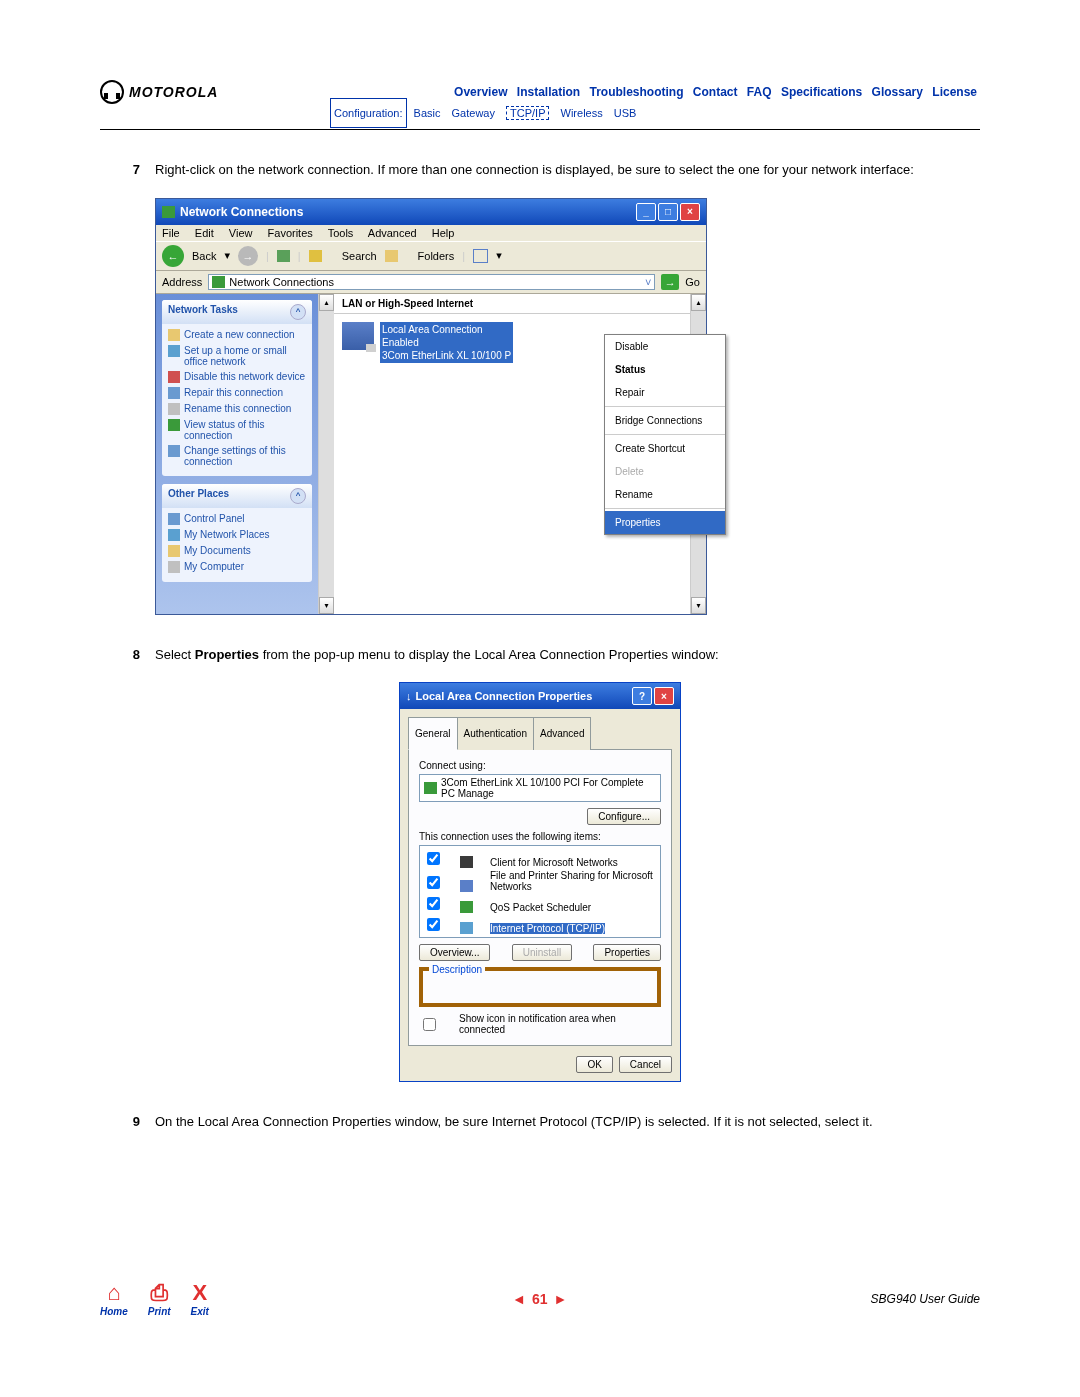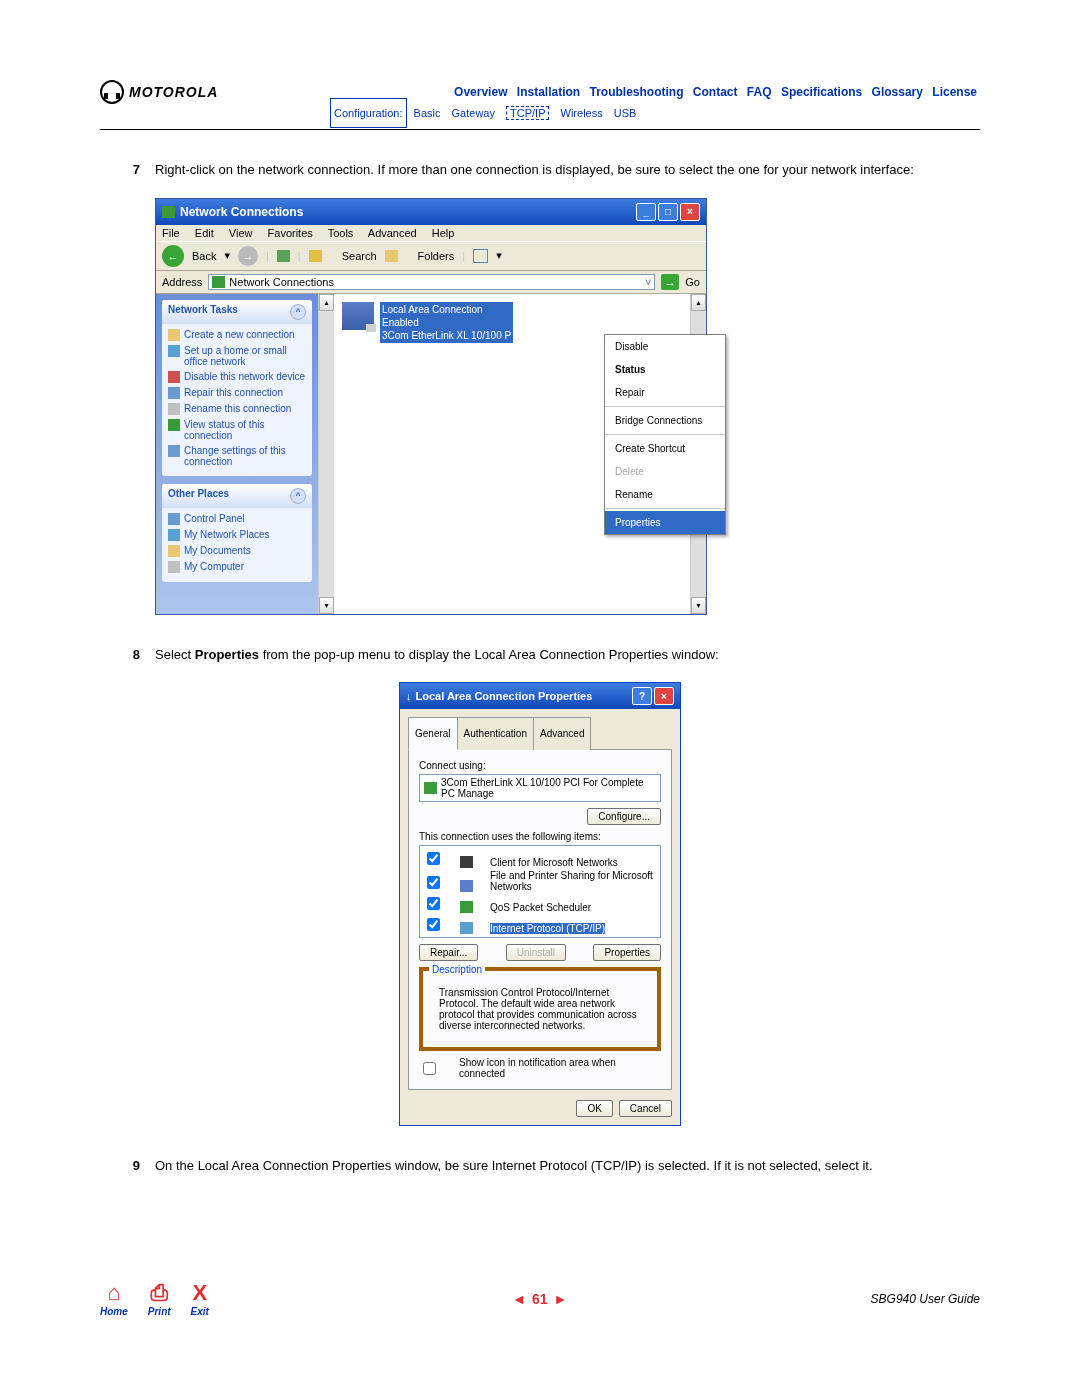--- a/index.html
+++ b/index.html
@@ -235,20 +235,21 @@
                 </a>
           </div>
         </div>
       </div>
       <div class="scroll-v">
         <div class="scroll-btn">▴</div>
             <div class="scroll-th"></div>
             <div class="scroll-btn">▾</div>
       </div>
       <div class="xp-main">
+        <div class="main-head">LAN or High-Speed Internet</div>
         <div class="conn-item">
           <div class="conn-icon"></div>
           <div class="conn-text">
             <div>Local Area Connection</div>
             <div>Enabled</div>
             <div>3Com EtherLink XL 10/100 P</div>
           </div>
         </div>
         <div class="ctx-menu">
           <div>Disable</div>
@@ -320,27 +321,26 @@
                 <span class="ic" style="background:#3a9a3a"></span>
                 <span class="txt">QoS Packet Scheduler</span>
               </div>
           <div class="itm sel">
                 <input type="checkbox" checked="" style="">
                 <span class="ic" style="background:#5aa0d0"></span>
                 <span class="txt">Internet Protocol (TCP/IP)</span>
               </div>
         </div>
         <div class="btn-row3">
-          <button class="btn">Repair...</button>
+          <button class="btn">Overview...</button>
           <button class="btn" style="color:#aaa">Uninstall</button>
           <button class="btn">Properties</button>
         </div>
         <div class="desc-box">
           <span class="desc-label">Description</span>
-          <span>Transmission Control Protocol/Internet Protocol. The default wide area network protocol that provides communication across diverse interconnected networks.</span>
         </div>
         <div class="check-row">
           <input type="checkbox" style="">
           <span>Show icon in notification area when connected</span>
         </div>
       </div>
       <div class="ok-row">
         <button class="btn">OK</button>
         <button class="btn">Cancel</button>
       </div>

